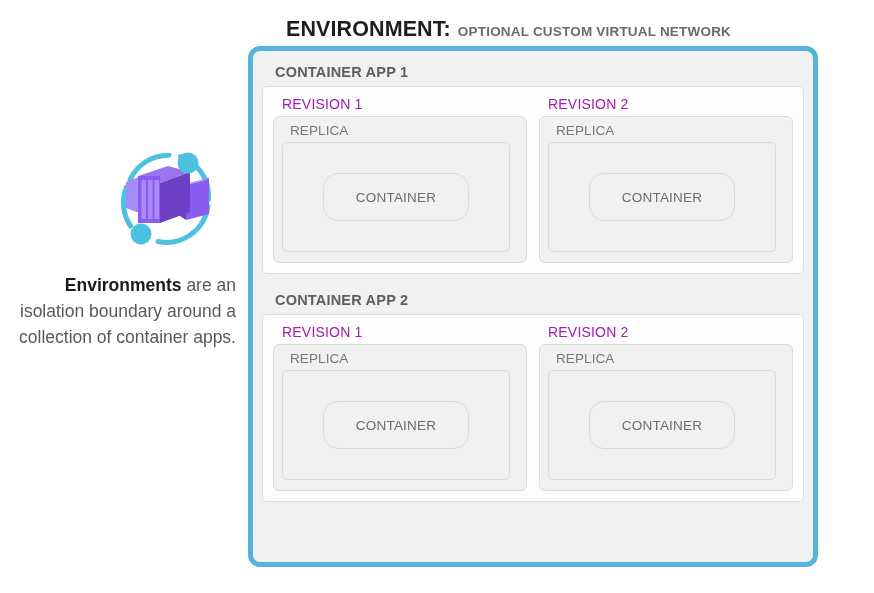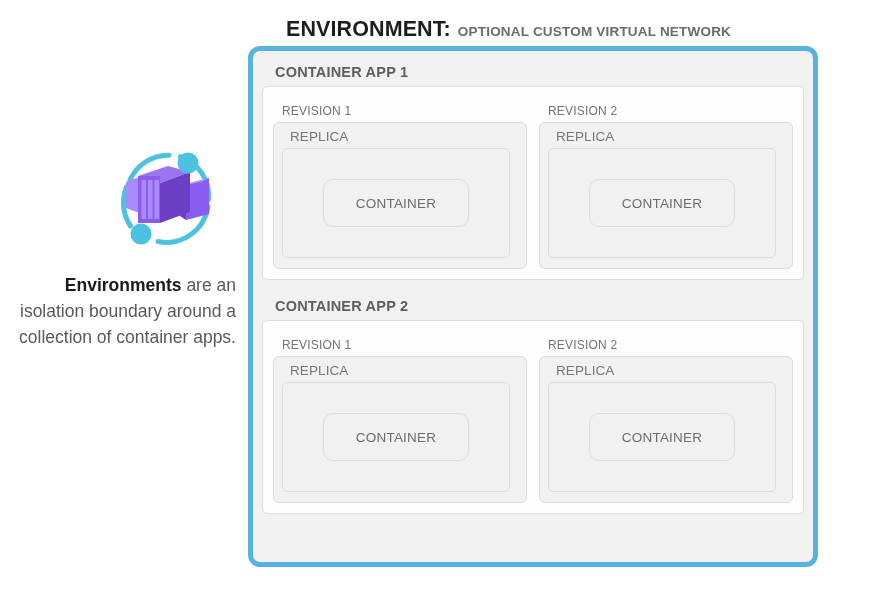--- a/index.html
+++ b/index.html
@@ -109,25 +109,24 @@
     display: flex;
     gap: 12px;
   }
 
   
   .revision {
     flex: 1 1 0;
     min-width: 0;
   }
   .revision-label {
-    font-size: 12px;
-    color: #737373;
+    font-size: 14px;
+    color: #a21caf;
     letter-spacing: 0.2px;
     padding: 0 0 4px 9px;
-    margin-top: 8px;
   }
   .revision-box {
     box-sizing: border-box;
     border: 1px solid #dcdcdc;
     border-radius: 6px;
     background: #f1f1f1;
     padding: 6px 16px 10px 8px;
   }
 
   
@@ -145,21 +144,21 @@
     height: 110px;
     display: flex;
     align-items: center;
     justify-content: center;
   }
 
   
   .container-box {
     box-sizing: border-box;
     border: 1px solid #dcdcdc;
-    border-radius: 10px;
+    border-radius: 15px;
     background: #f1f1f1;
     width: 146px;
     height: 48px;
     display: flex;
     align-items: center;
     justify-content: center;
   }
   .container-text {
     font-size: 13.5px;
     color: #6d6d70;

